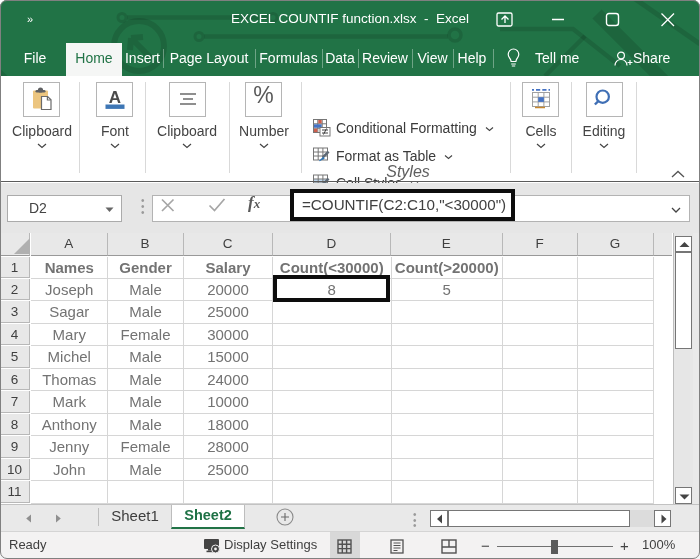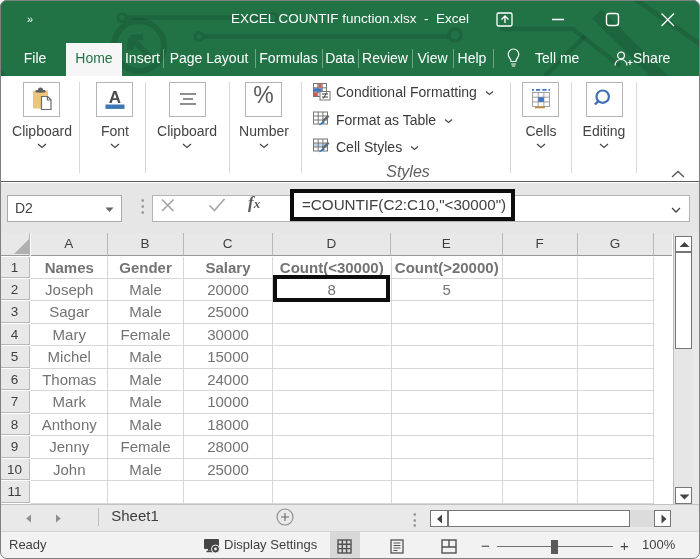--- a/index.html
+++ b/index.html
@@ -20,25 +20,25 @@
 .tab.active { background:#f5f6f5; color:#217346; top:3px; height:33px; line-height:31px; }
 .tsep { position:absolute; top:9px; height:19px; width:1px; background:rgba(255,255,255,0.35); }
 
 
 .ribbon { position:absolute; left:0; top:76px; width:700px; height:105px; background:#fff; }
 .ribbon-bottom { position:absolute; left:0; top:180.5px; width:700px; height:1.5px; background:#5b5b5b; z-index:5;}
 .grp-box { position:absolute; top:6px; width:37px; height:35px; background:#fff; border:1px solid #b5b5b5; }
 .grp-label { position:absolute; top:47px; font-size:14px; color:#444; width:120px; text-align:center; }
 .grp-chev { position:absolute; top:66px; width:120px; text-align:center; }
 .gsep { position:absolute; top:6px; height:91px; width:1px; background:#d9d9d9; }
-.styles-row { position:absolute; left:313px; font-size:14px; color:#3b3b3b; height:18px; line-height:16px; }
+.styles-row { position:absolute; left:313px; font-size:14px; color:#3b3b3b; height:18px; line-height:16px;margin-top:36px; }
 
 
 .fbar { position:absolute; left:0; top:182.5px; width:700px; height:50.5px; background:#e6e6e6; }
-.namebox { position:absolute; left:7px; top:12px; width:115px; height:27px; background:#fff; border:1px solid #ababab; font-size:14px; color:#444; line-height:25px; padding-left:7px; }
+.namebox { position:absolute; left:7px; top:12px; width:115px; height:27px; background:#fff; border:1px solid #ababab; font-size:14px; color:#444; line-height:25px; padding-left:21px; }
 .finput { position:absolute; left:152px; top:12px; width:538px; height:27px; background:#fff; border:1px solid #b3b3b3; }
 .blackbox { position:absolute; border:4px solid #0d0d0d; background:#fff; z-index:10; white-space:nowrap; overflow:hidden; }
 
 
 .grid { position:absolute; left:0; top:233px; width:700px; height:271px; background:#fff; }
 .colhead { position:absolute; top:0; height:22.5px; background:#e8e8e8; border-right:1px solid #b8b8b8; color:#3f3f3f; font-size:13.5px; text-align:center; line-height:22px; }
 .rowhead { position:absolute; left:0; width:30px; background:#e8e8e8; border-bottom:1px solid #b8b8b8; color:#3f3f3f; font-size:13.5px; text-align:center; }
 .cell { position:absolute; font-size:15px; color:#737373; text-align:center; }
 .vline { position:absolute; width:1px; background:#d6d6d6; }
 .hline { position:absolute; height:1px; background:#d6d6d6; }
@@ -365,20 +365,21 @@
 
   <div class="sheetbar">
     <svg class="abs" style="left:23px;top:8px" width="11" height="11">
       <path d="M8 1.5 L3.2 5.5 L8 9.5 Z" fill="#8f8f8f"></path>
     </svg>
     <svg class="abs" style="left:53px;top:8px" width="11" height="11">
       <path d="M3 1.5 L7.8 5.5 L3 9.5 Z" fill="#8f8f8f"></path>
     </svg>
     <div class="abs" style="left:98px;top:3px;width:1px;height:18px;background:#bdbdbd;"></div>
     <div class="abs" style="left:99px;top:0;width:72px;height:24px;text-align:center;line-height:21px;color:#3d3d3d;font-size:15px;">Sheet1</div>
+    <div class="abs" style="left:171px;top:0;width:74px;height:24px;text-align:center;line-height:20px;color:#1e7145;font-weight:bold;font-size:14.5px;background:#fff;border-bottom:2px solid #217346;border-left:1px solid #bdbdbd;border-right:1px solid #bdbdbd;">Sheet2</div>
     <svg class="abs" style="left:276px;top:3px" width="18" height="18">
       <circle cx="9" cy="9" r="8" fill="none" stroke="#8a8a8a" stroke-width="1.1"></circle>
       <path d="M9 5 v8 M5 9 h8" stroke="#6a6a6a" stroke-width="1.1"></path>
     </svg>
     <div class="abs" style="left:413px;top:7px;color:#9a9a9a;font-size:10px;line-height:5.5px;">•<br>•<br>•</div>
 
     <div class="abs" style="left:430px;top:5px;width:241px;height:16.5px;background:#dcdcdc;"></div>
     <div class="sbbtn" style="left:430px;top:5px;width:18px;height:16.5px;">
       <svg width="18" height="16">
         <path d="M11 3.5 L6 8 L11 12.5 Z" fill="#444"></path>

